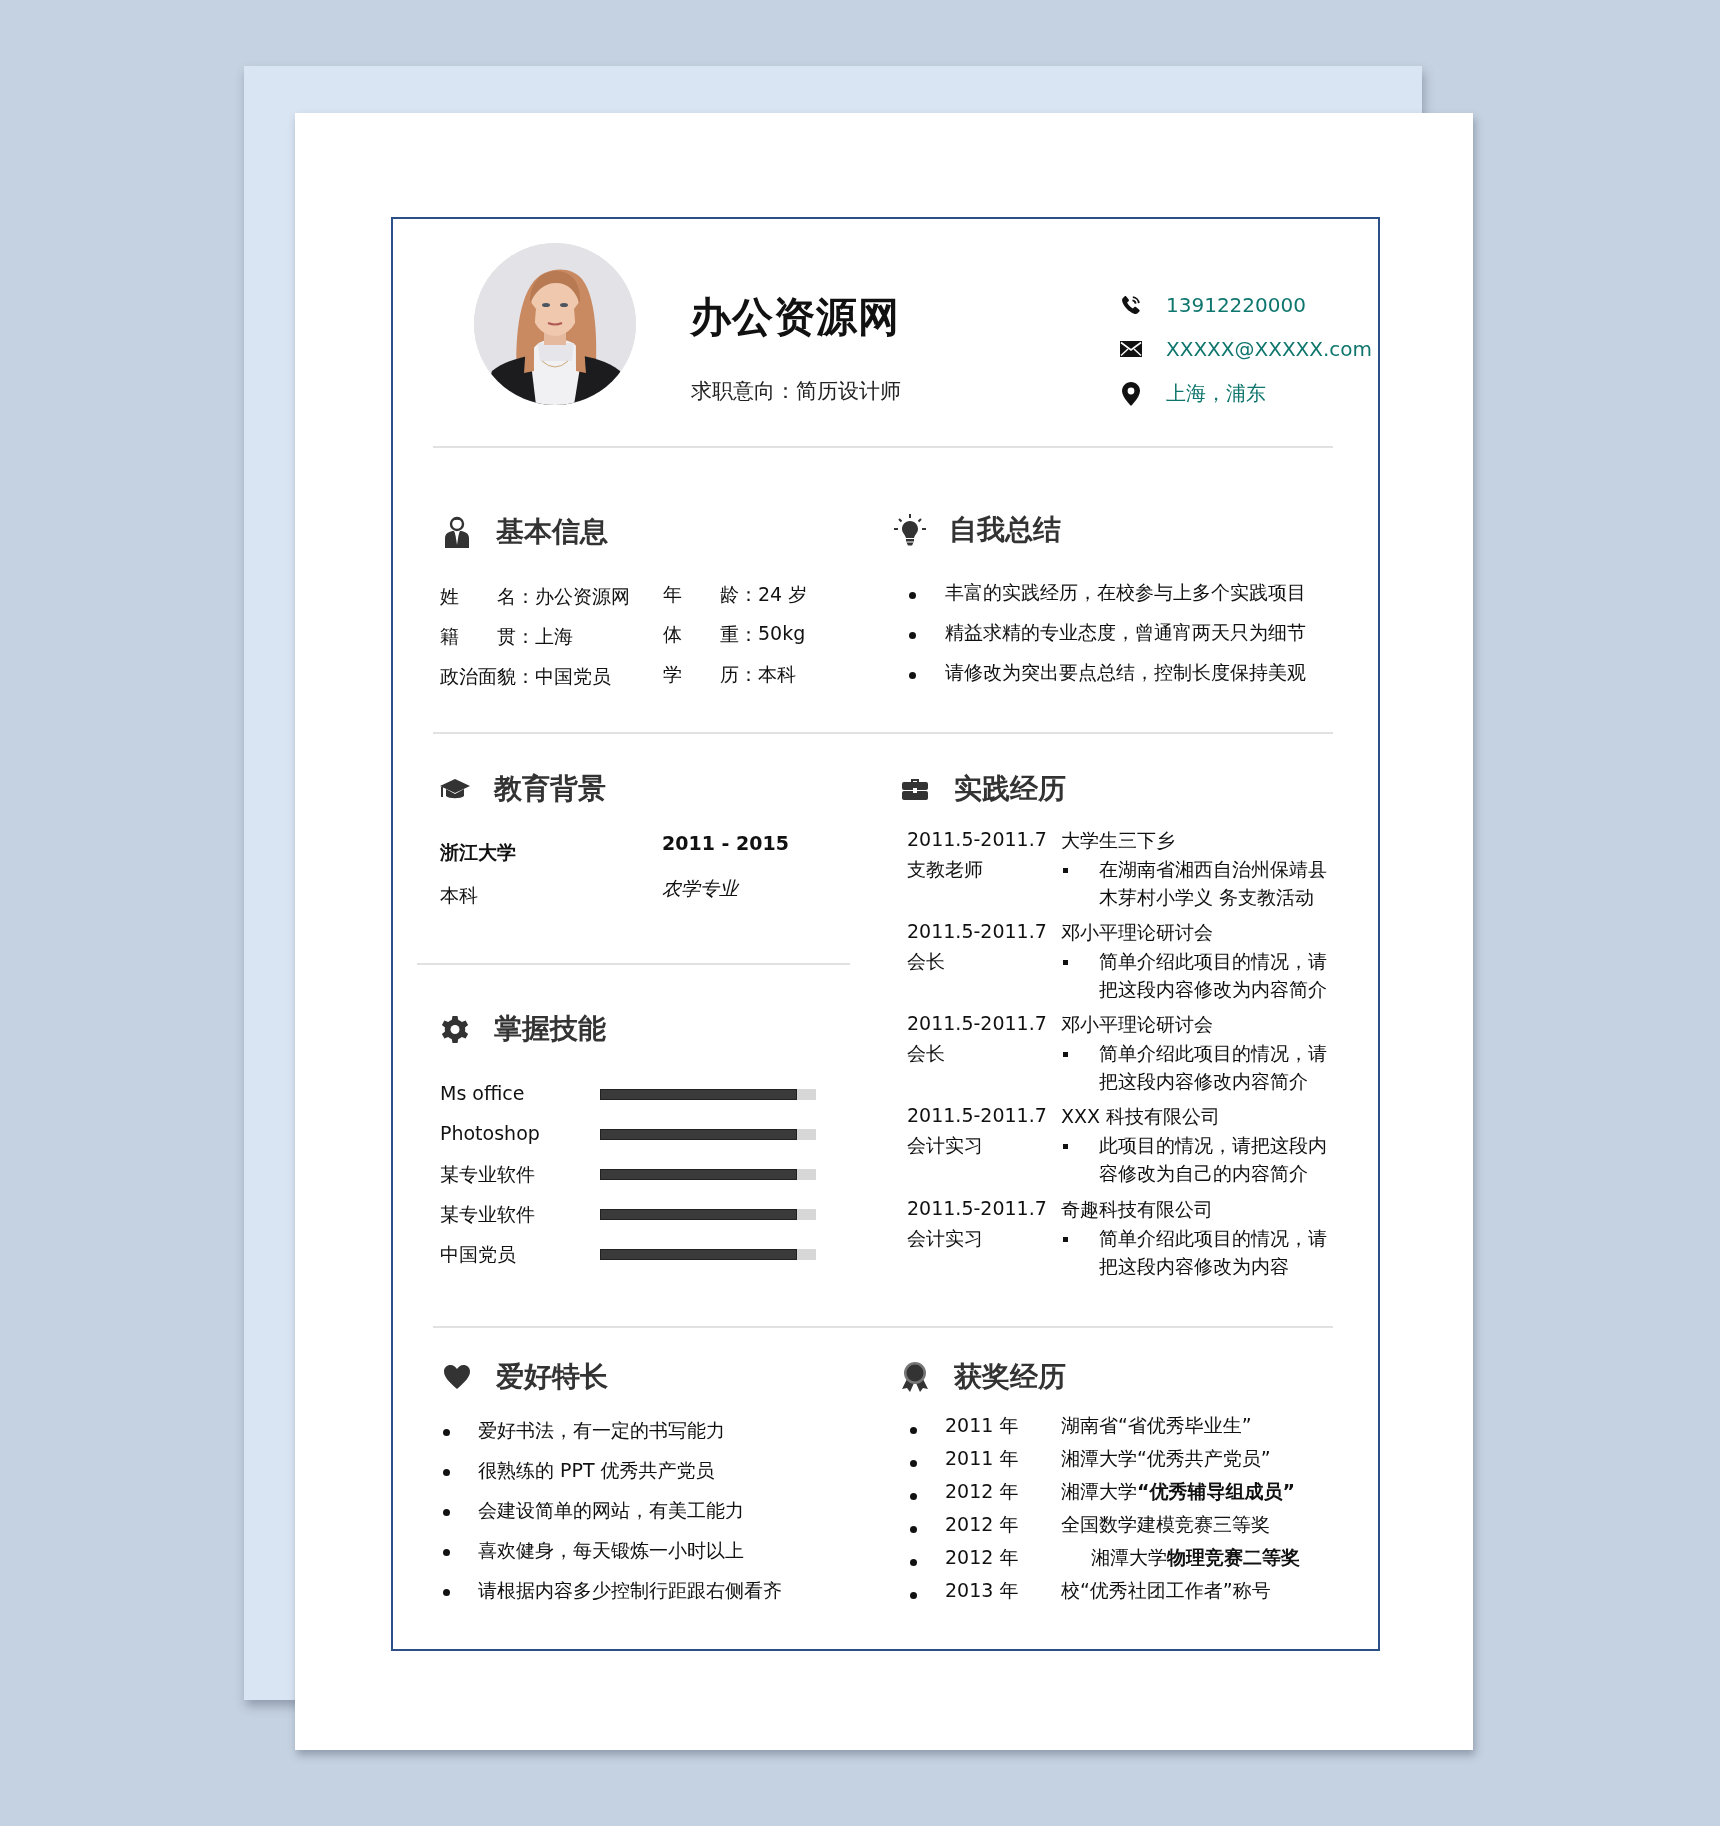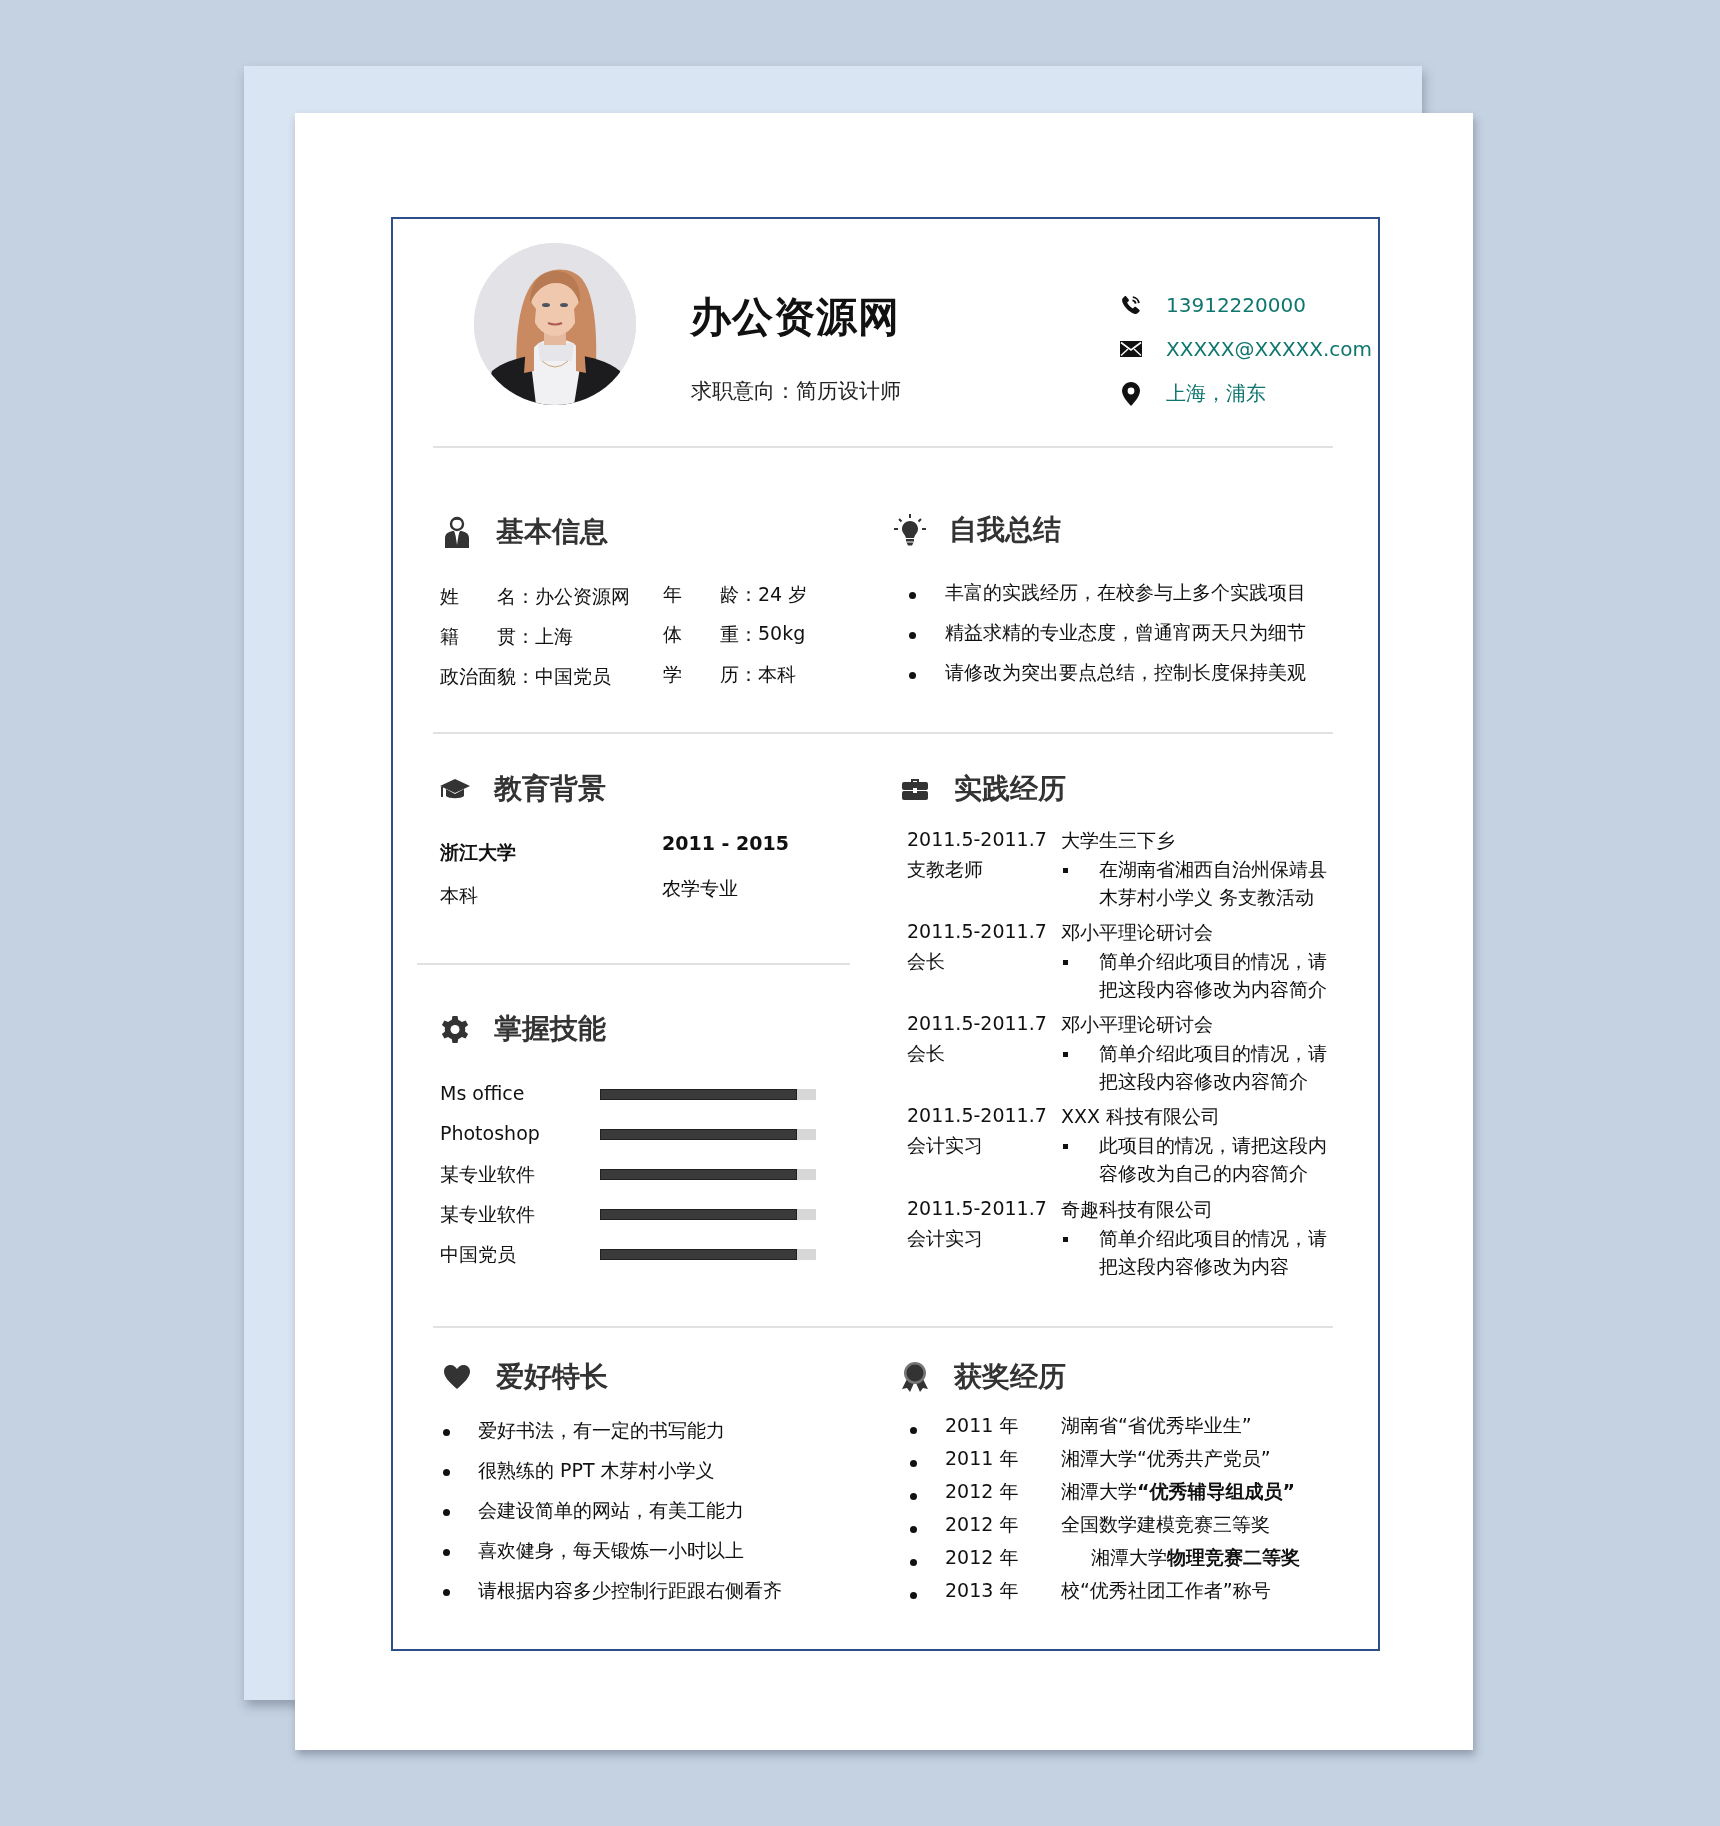--- a/index.html
+++ b/index.html
@@ -189,21 +189,21 @@
         <path d="M7 12 L7 19 C10 22 22 22 25 19 L25 12 L16 17 Z" fill="#333"></path>
         <path d="M3 10 L3 20" stroke="#333" stroke-width="2"></path>
       </svg>
   </span>
   <span>教育背景</span>
 </div>
 
 <div class="txt bold" style="left:440px; top:840px;">浙江大学</div>
 <div class="txt bold" style="left:662px; top:832px;">2011 - 2015</div>
 <div class="txt" style="left:440px; top:883px;">本科</div>
-<div class="txt" style="left:662px; top:876px;">农学专业</div>
+<div class="txt" style="left:662px; top:876px;font-style:italic;">农学专业</div>
 
 <div class="divider" style="left:417px; top:963px; width:433px;"></div>
 
 <div class="section-title" style="left:438px; top:1010px;">
   <span class="ic">
     <svg width="32" height="32" viewBox="0 0 32 32">
         <path d="M13.5 1 L18.5 1 L19.3 5 C20.6 5.4 21.8 6.1 22.8 7 L26.6 5.6 L29.1 9.9 L26 12.5 C26.3 13.8 26.3 15.2 26 16.5 L29.1 19.1 L26.6 23.4 L22.8 22 C21.8 22.9 20.6 23.6 19.3 24 L18.5 28 L13.5 28 L12.7 24 C11.4 23.6 10.2 22.9 9.2 22 L5.4 23.4 L2.9 19.1 L6 16.5 C5.7 15.2 5.7 13.8 6 12.5 L2.9 9.9 L5.4 5.6 L9.2 7 C10.2 6.1 11.4 5.4 12.7 5 Z" fill="#333" transform="translate(0,2)"></path>
         <circle cx="16" cy="16.5" r="4.5" fill="#fff"></circle>
       </svg>
   </span>
@@ -289,21 +289,21 @@
     <svg width="28" height="26" viewBox="0 0 28 26">
         <path d="M14 25 C6 18 1 13 1 7.5 C1 3.5 4 1 7.5 1 C10.5 1 12.5 2.8 14 5 C15.5 2.8 17.5 1 20.5 1 C24 1 27 3.5 27 7.5 C27 13 22 18 14 25 Z" fill="#333"></path>
       </svg>
   </span>
   <span>爱好特长</span>
 </div>
 
 <div class="bullet-dot" style="left:443px; top:1429px;"></div>
 <div class="txt" style="left:478px; top:1418px;">爱好书法，有一定的书写能力</div>
 <div class="bullet-dot" style="left:443px; top:1469px;"></div>
-<div class="txt" style="left:478px; top:1458px;">很熟练的 PPT 木芽村小学义</div>
+<div class="txt" style="left:478px; top:1458px;">很熟练的 PPT 优秀共产党员</div>
 <div class="bullet-dot" style="left:443px; top:1509px;"></div>
 <div class="txt" style="left:478px; top:1498px;">会建设简单的网站，有美工能力</div>
 <div class="bullet-dot" style="left:443px; top:1549px;"></div>
 <div class="txt" style="left:478px; top:1538px;">喜欢健身，每天锻炼一小时以上</div>
 <div class="bullet-dot" style="left:443px; top:1589px;"></div>
 <div class="txt" style="left:478px; top:1578px;">请根据内容多少控制行距跟右侧看齐</div>
 
 <div class="section-title" style="left:898px; top:1358px;">
   <span class="ic">
     <svg width="28" height="32" viewBox="0 0 28 32">

